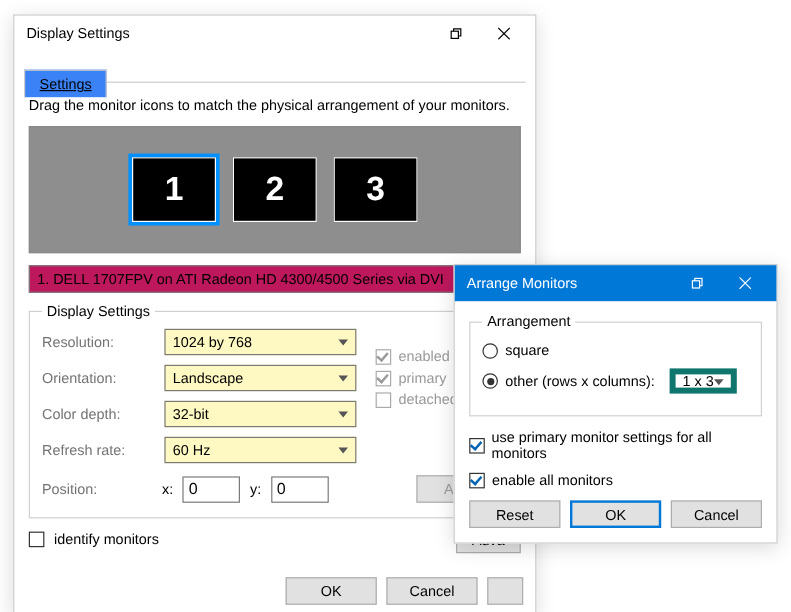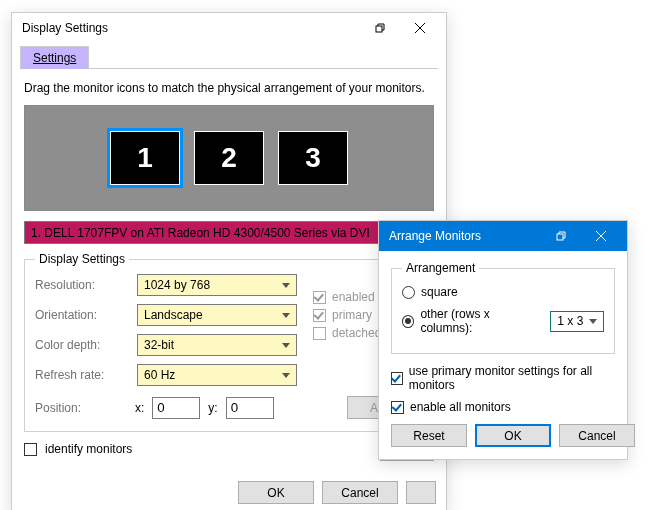--- a/index.html
+++ b/index.html
@@ -44,23 +44,23 @@
   .title-icon svg { width: 10px; height: 10px; stroke: currentColor; fill: none; }
   .tabstrip {
     display: flex;
     border-bottom: 1px solid #ccc;
     margin: 2px 8px 0 8px;
   }
   .tab {
     padding: 4px 12px;
     border: 1px solid #ccc;
     border-bottom: none;
-    background: #c4b5fd;
+    background: #3b82f6;
     position: relative;
-    top: 1px;
+    top: 13px;
     cursor: pointer;
     text-decoration: underline;
   }
   .body { padding: 10px 12px 12px 12px; }
   .instruction { margin: 2px 0 10px 0; }
   .arrangement-area {
     border: 1px solid #888;
     background: #8e8e8e;
     height: 106px;
     display: flex;
@@ -167,30 +167,30 @@
     background: #e1e1e1;
     cursor: pointer;
     display:inline-flex;align-items:center;justify-content:center;
   }
   .btn.disabled { color:#9a9a9a; cursor:default; }
   .identify-row { display:flex; align-items:center; gap:8px; margin:2px 0 6px 0;}
   .identify-check { width:13px;height:13px;border:1px solid #333; }
   .action-row { display:flex; justify-content:flex-end; gap:8px; margin-top: -24px;}
   .bottom-row { display:flex; justify-content:flex-end; gap:8px; padding: 8px 10px; border-top: 0;}
   
-  .arrange-window { width: 250px; }
+  .arrange-window { width: 270px; }
   .arrange-body { padding: 10px 12px 12px 12px; }
   .radio-group { display:flex; flex-direction:column; gap:8px; margin:2px 0 6px 0;}
   .radio-item { display:flex; align-items:center; gap:6px; cursor:pointer;}
   .radio {
     width:13px;height:13px;border:1px solid #333;border-radius:50%;display:inline-flex;align-items:center;justify-content:center;
   }
   .radio.checked::after{content:"";width:6px;height:6px;background:#333;border-radius:50%;}
   .inline-drop {
-    width:56px;height:21px;border:1px solid #0f766e;background:#fff;padding:0 6px;display:inline-flex;align-items:center;position:relative;margin-left:6px;
+    width:56px;height:21px;border:5px solid #0f766e;background:#fff;padding:0 6px;display:inline-flex;align-items:center;position:relative;margin-left:6px;
   }
   .check2 { display:flex;align-items:center;gap:6px;margin:8px 0;cursor:pointer;}
   .check2 .box{width:13px;height:13px;border:1px solid #333;display:inline-flex;align-items:center;justify-content:center;color:#0063b1;}
   .check2 .box.checked::after{content:"";width:7px;height:4px;border-left:2px solid currentColor;border-bottom:2px solid currentColor;transform:rotate(-49deg) translate(0px,-1px);}
   .arrange-buttons{display:flex;gap:8px;justify-content:space-between;margin-top:10px;}
   .btn.primary{border:2px solid #0078d7;background:#e1e1e1;}
 </style>
 </head>
 <body>
 

